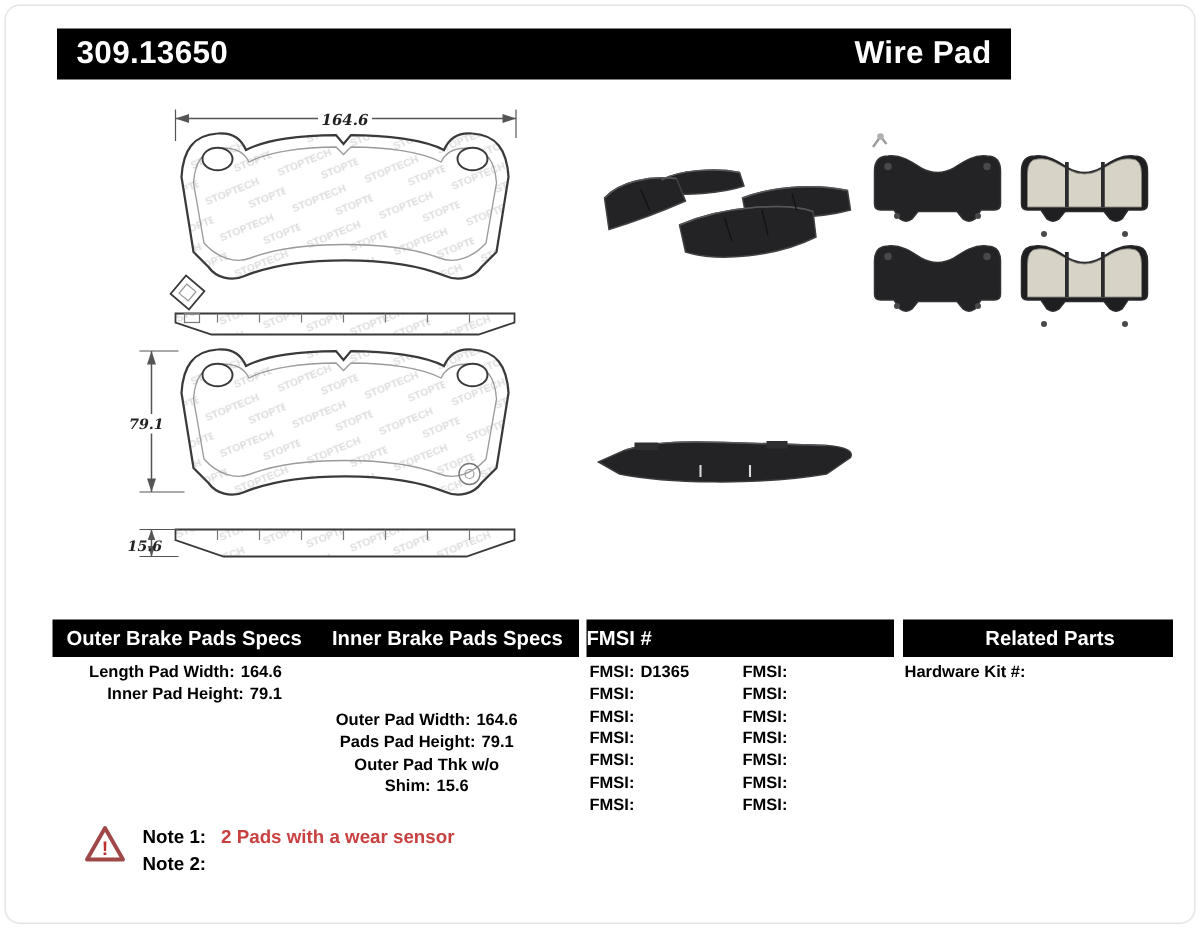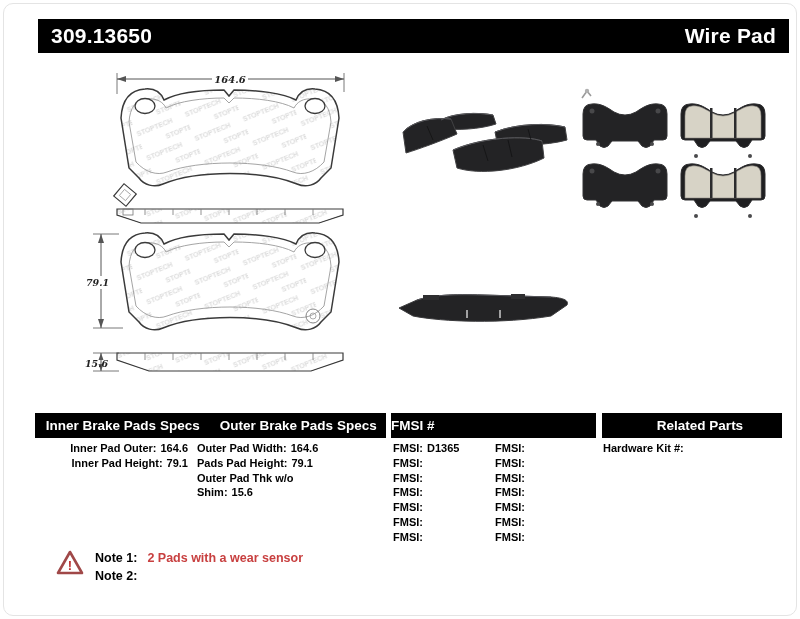--- a/index.html
+++ b/index.html
@@ -1,35 +1,35 @@
 <!DOCTYPE html>
 <html><head>
 <meta charset="utf-8">
 <style>
   html,body{margin:0;padding:0;background:#ffffff;}
   body{width:800px;height:619px;position:relative;overflow:hidden;
        font-family:"Liberation Sans",sans-serif;color:#000;}
   .frame{position:absolute;inset:3px;border:1px solid #e4e4e4;border-radius:10px;pointer-events:none;}
   
-  .titlebar{position:absolute;left:38px;top:19px;width:751px;height:34px;background:#000;
+  .titlebar{position:absolute;left:38px;top:19px;width:636px;height:34px;background:#000;
             color:#fff;display:flex;align-items:center;justify-content:space-between;
             padding:0 13px;box-sizing:border-box;font-weight:bold;font-size:21px;letter-spacing:.2px;}
   
   .abs{position:absolute;}
   
   .hdr{position:absolute;top:413px;height:25px;background:#000;color:#fff;font-weight:bold;
        font-size:13.5px;display:flex;align-items:center;}
   .barA{left:35px;width:351px;}
   .barA span{flex:1;text-align:center;}
   .barB{left:391px;width:205px;justify-content:flex-start;}
   .barC{left:602px;width:164px;justify-content:center;padding-left:16px;}
   
   .spec-col{position:absolute;top:441px;font-size:11px;font-weight:bold;line-height:14.8px;}
   .col-inner{left:35px;width:153px;text-align:right;}
-  .col-outer{left:197px;width:153px;text-align:left;}
+  .col-outer{left:208px;width:153px;text-align:center;margin-top:32px;}
   .col-fmsi-l{left:393px;width:100px;text-align:left;}
   .col-fmsi-r{left:495px;width:100px;text-align:left;}
   .col-related{left:603px;width:160px;text-align:left;}
   .val{margin-left:4px;}
   
   .note-row{position:absolute;font-size:12.5px;font-weight:bold;white-space:nowrap;}
   .note1{left:95px;top:551px;}
   .note2{left:95px;top:569px;}
   .note-red{margin-left:10px;}
 </style>
@@ -212,32 +212,32 @@
 <svg class="abs" style="left:393px;top:288px" width="182" height="42" viewBox="0 0 182 42">
   <path d="M6,20 L24,12 C40,7 60,6 90,7 L158,9 C172,10 176,13 174,17 L158,28 C110,36 50,34 20,28 Z" fill="#232325" stroke="#3a3a3c" stroke-width="1"></path>
   <path d="M24,12 C40,7 60,6 90,7 L158,9" fill="none" stroke="#55555a" stroke-width="1"></path>
   <rect x="30" y="7" width="16" height="5" fill="#2e2e30"></rect>
   <rect x="118" y="6" width="14" height="5" fill="#2e2e30"></rect>
   <line x1="74" y1="22" x2="74" y2="30" stroke="#d8d8d8" stroke-width="1.4"></line>
   <line x1="107" y1="22" x2="107" y2="30" stroke="#d8d8d8" stroke-width="1.4"></line>
 </svg>
 
 <div class="hdr barA">
+  <span>Outer Brake Pads Specs</span>
   <span>Inner Brake Pads Specs</span>
-  <span>Outer Brake Pads Specs</span>
 </div>
 <div class="hdr barB">
   <span>FMSI #</span>
 </div>
 <div class="hdr barC">
   <span>Related Parts</span>
 </div>
 
 <div class="spec-col col-inner">
-  <div><span>Inner Pad Outer:</span><span class="val">164.6</span></div>
+  <div><span>Length Pad Width:</span><span class="val">164.6</span></div>
   <div><span>Inner Pad Height:</span><span class="val">79.1</span></div>
 </div>
 
 <div class="spec-col col-outer">
   <div><span>Outer Pad Width:</span><span class="val">164.6</span></div>
   <div><span>Pads Pad Height:</span><span class="val">79.1</span></div>
   <div><span>Outer Pad Thk w/o Shim:</span><span class="val">15.6</span></div>
 </div>
 
 <div class="spec-col col-fmsi-l">

